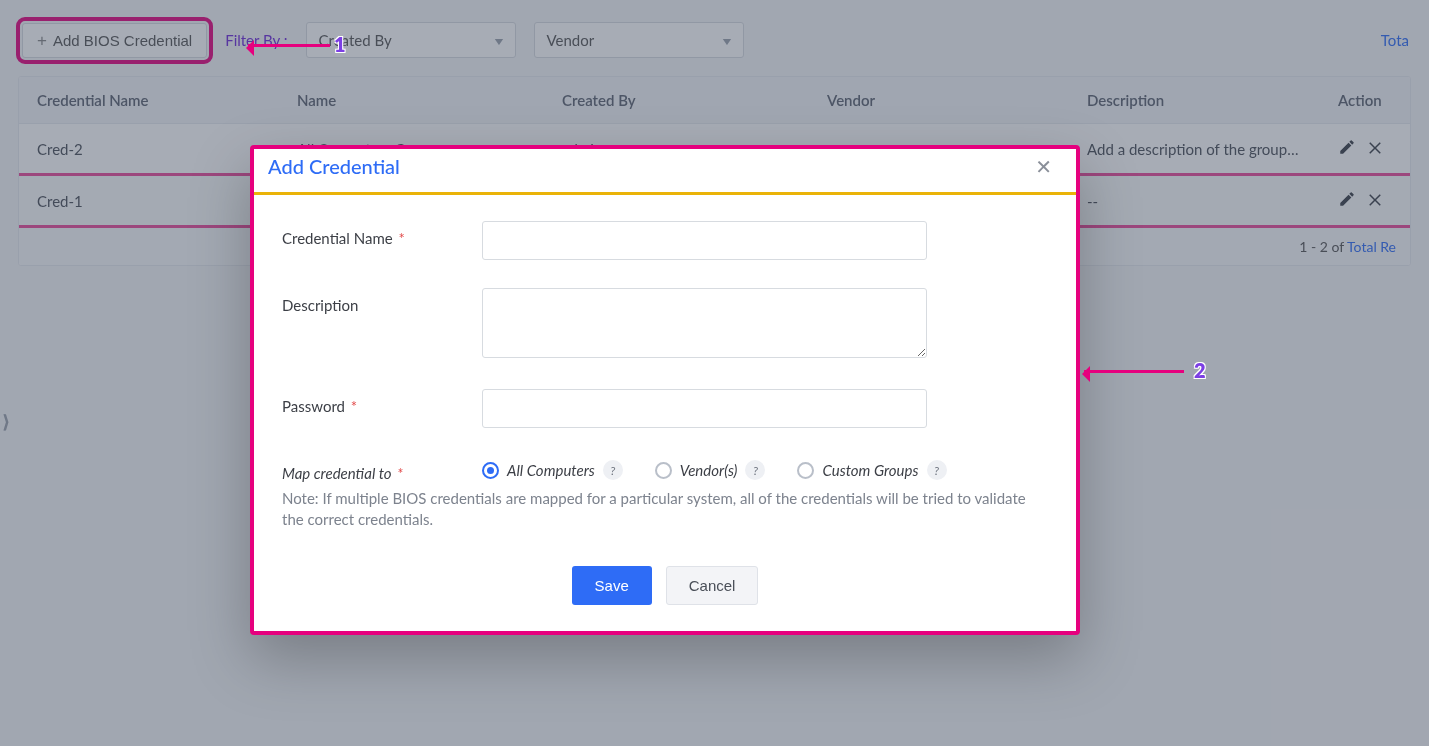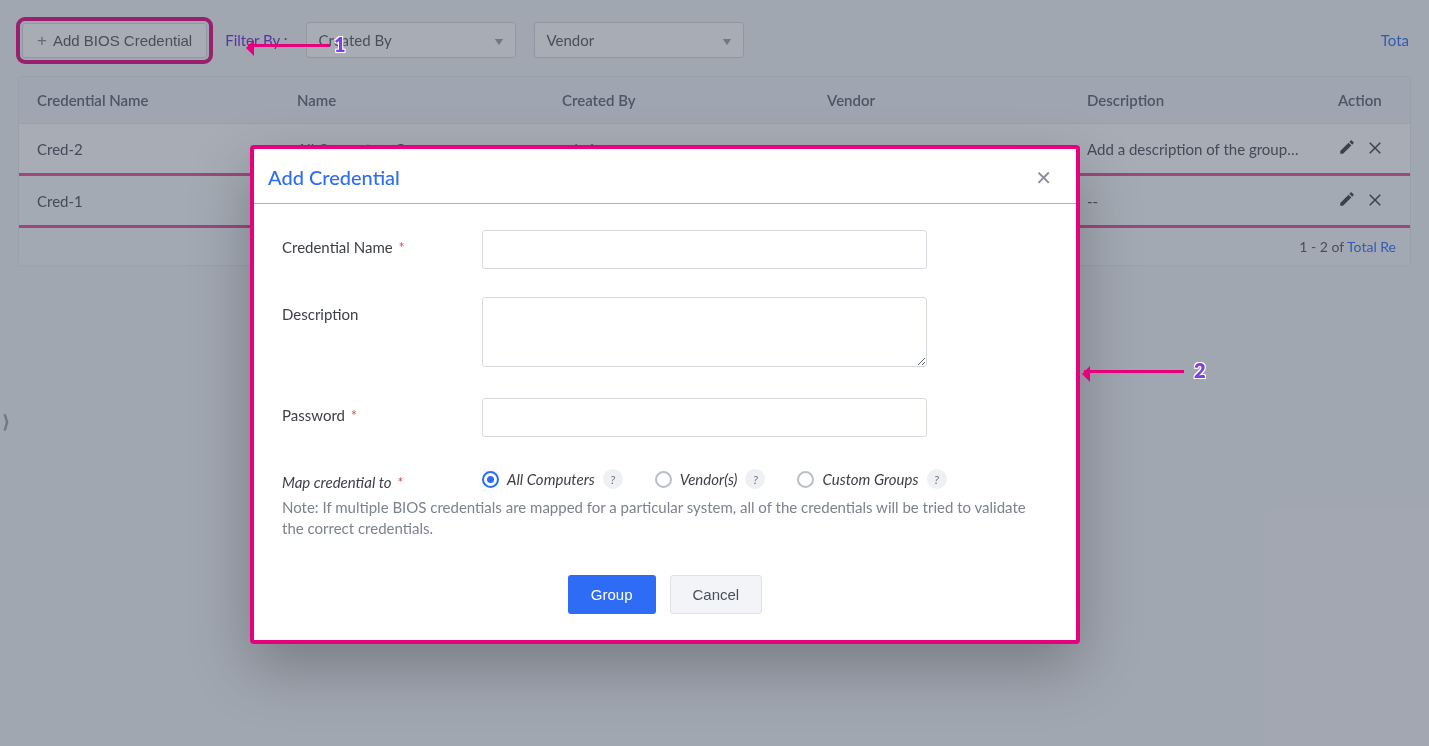--- a/index.html
+++ b/index.html
@@ -153,22 +153,22 @@
       background: #fff;
       border-radius: 4px;
       box-shadow: 0 24px 60px rgba(0,0,0,0.25);
       border: 4px solid #e6007e; 
     }
 
     .modal-header {
       display: flex;
       align-items: center;
       justify-content: space-between;
-      padding: 14px 20px 12px 14px;
-      border-bottom: 1px solid #eab308;
+      padding: 3px 20px 12px 14px;
+      border-bottom: 3px solid #eab308;
     }
     .modal-title {
       color: #2e6cf6;
       font-size: 20px;
       font-weight: 500;
     }
     .modal-close {
       color: #8a8f99;
       font-size: 20px;
       line-height: 1;
@@ -479,21 +479,21 @@
 
         </div>
       </div>
     </div>
 
     <div class="note-text">Note: If multiple BIOS credentials are mapped for a particular system, all of the credentials will be tried to validate the correct credentials.</div>
 
   </div>
 
   <div class="modal-actions">
-    <button class="btn btn-primary">Group</button>
+    <button class="btn btn-primary">Save</button>
     <button class="btn btn-secondary">Cancel</button>
   </div>
 
 </div>
 
 <div class="anno-arrow" style="left:248px; top:44px; width:82px;"></div>
 <span class="anno-num" style="left:334px; top:32px;">1</span>
 
 <div class="anno-arrow" style="left:1084px; top:370px; width:100px;"></div>
 <span class="anno-num" style="left:1194px; top:358px;">2</span>

